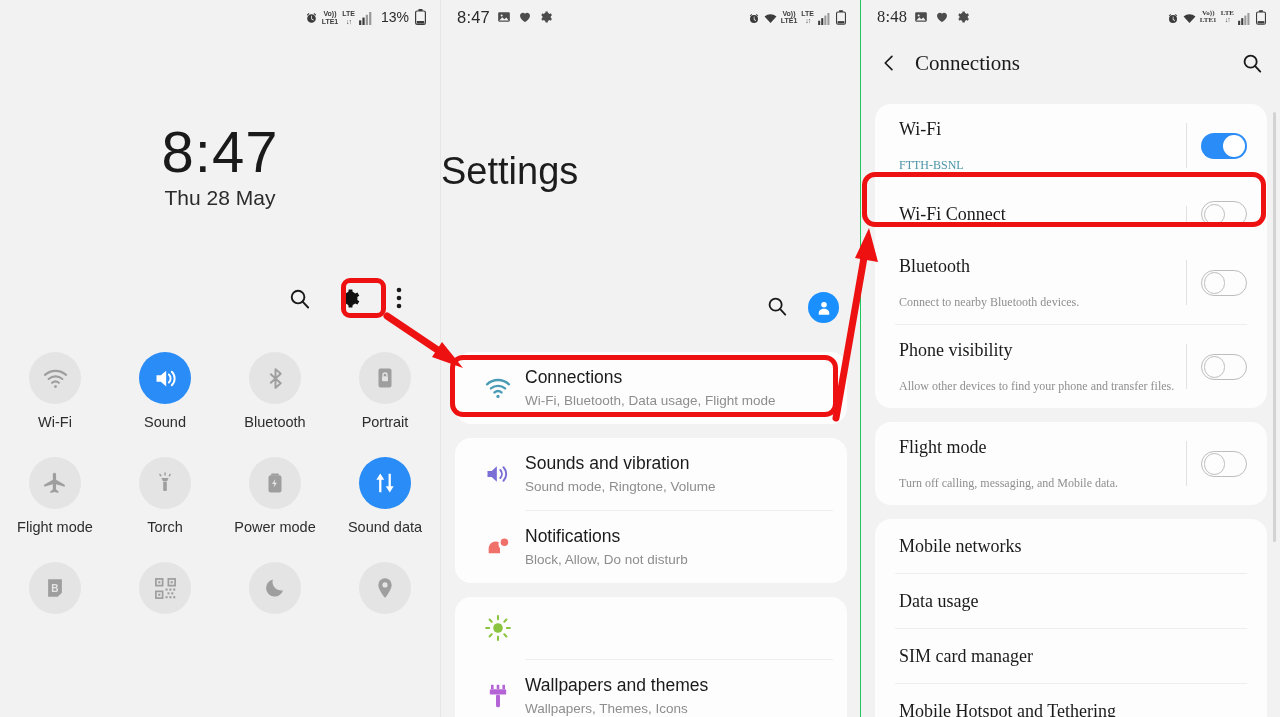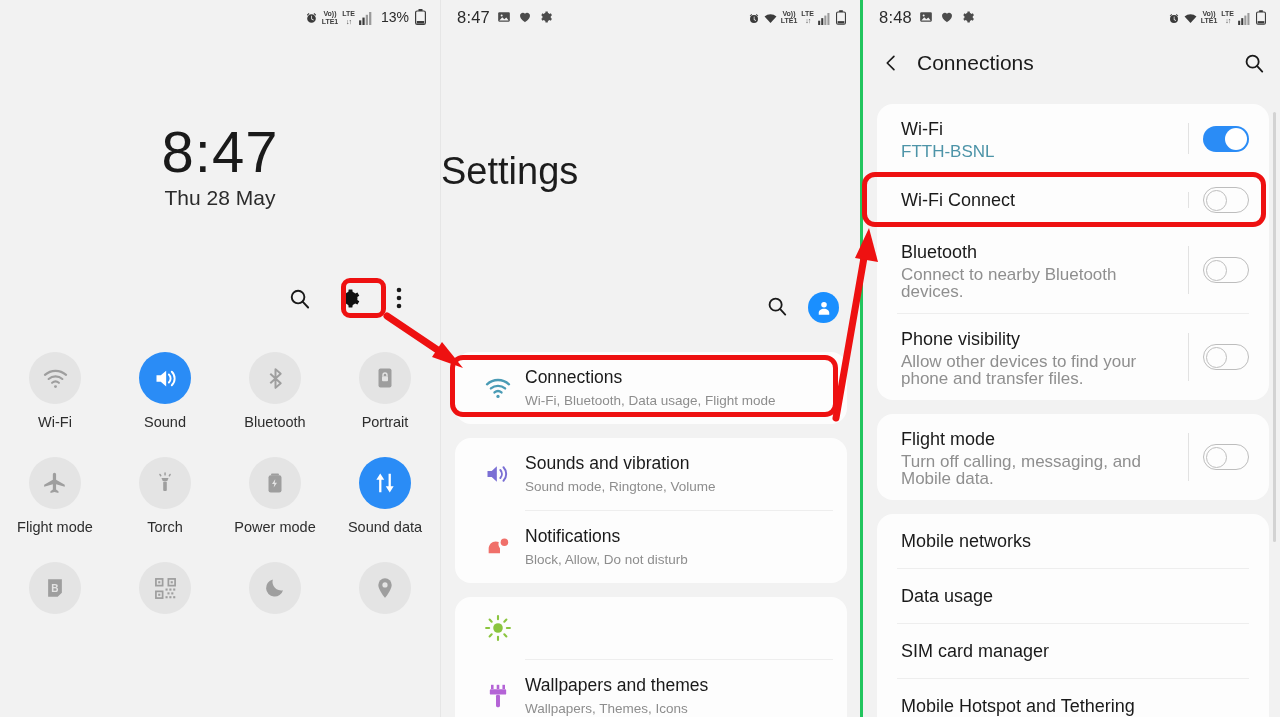--- a/index.html
+++ b/index.html
@@ -8,21 +8,21 @@
     font-family: "Liberation Sans", sans-serif;
     background: #f2f2f2;
     overflow: hidden;
   }
   #root { position: relative; width: 1280px; height: 717px; }
 
   
   .panel { position: absolute; top: 0; height: 717px; background: #f2f2f2; overflow: hidden; }
   #panel-lock     { left: 0;   width: 440px; }
   #panel-settings { left: 440px; width: 420px; border-left: 1px solid #e6e6e6; }
-  #panel-conn     { left: 860px; width: 420px; border-left: 3px solid #22c55e; }
+  #panel-conn     { left: 860px; width: 420px; border-left: 1px solid #22c55e; font-family: Liberation Serif, serif; }
 
   
   .statusbar { position: absolute; top: 0; left: 0; right: 0; height: 34px;
                display: flex; align-items: center; color: #3b3b3b; }
   .sb-left { display: flex; align-items: center; gap: 7px; padding-left: 16px; }
   .sb-time { font-size: 16.5px; color: #2b2b2b; letter-spacing: .2px; }
   .sb-right { margin-left: auto; display: flex; align-items: flex-end; gap: 4px; padding-right: 14px; }
   .sb-ico { display: inline-flex; align-items: center; }
   .sb-ico svg { display: block; }
   .tiny-stack { display: flex; flex-direction: column; align-items: center;
@@ -67,21 +67,21 @@
   .conn-header { position: absolute; top: 40px; left: 0; width: 420px; height: 46px;
                  display: flex; align-items: center; padding: 0 18px; }
   .conn-back { width: 30px; display: flex; align-items: center; }
   .conn-title { font-size: 21px; color: #1a1a1a; margin-left: 6px; }
   .conn-search { margin-left: auto; display: flex; align-items: center; }
   .conn-list { position: absolute; top: 104px; left: 0; width: 420px; bottom: 0; }
   .ccard { background: #fdfdfd; border-radius: 16px; margin: 0 14px 14px 14px; overflow: hidden; }
   .crow { display: flex; align-items: center; padding: 13px 8px 13px 24px; min-height: 60px; }
   .crow-txt { flex: 1; padding-right: 10px; }
   .crow-title { font-size: 18px; color: #1a1a1a; line-height: 24px; }
-  .crow-sub { font-size: 17px; color: #8f8f8f; margin-top: 2px; line-height: 17px; }
+  .crow-sub { font-size: 12px; color: #8f8f8f; margin-top: 16px; line-height: 17px; }
   .crow-sub.accent { color: #4d94a8; }
   .crow-sep { width: 1px; align-self: stretch; background: #e2e2e2; margin: 6px 14px 6px 0; }
   .cdiv { height: 1px; background: #eeeeee; margin: 0 20px; }
   .toggle { width: 46px; height: 26px; border-radius: 13px; position: relative;
             flex: 0 0 46px; margin-right: 12px; }
   .toggle.off { border: 1.6px solid #bdbdbd; background: #fdfdfd; }
   .toggle.off::after { content:""; position: absolute; left: 1.5px; top: 1.5px;
             width: 19.5px; height: 19.5px; border-radius: 50%;
             border: 1.6px solid #bdbdbd; background: #fdfdfd; }
   .toggle.on { background: #2a8cf6; }

